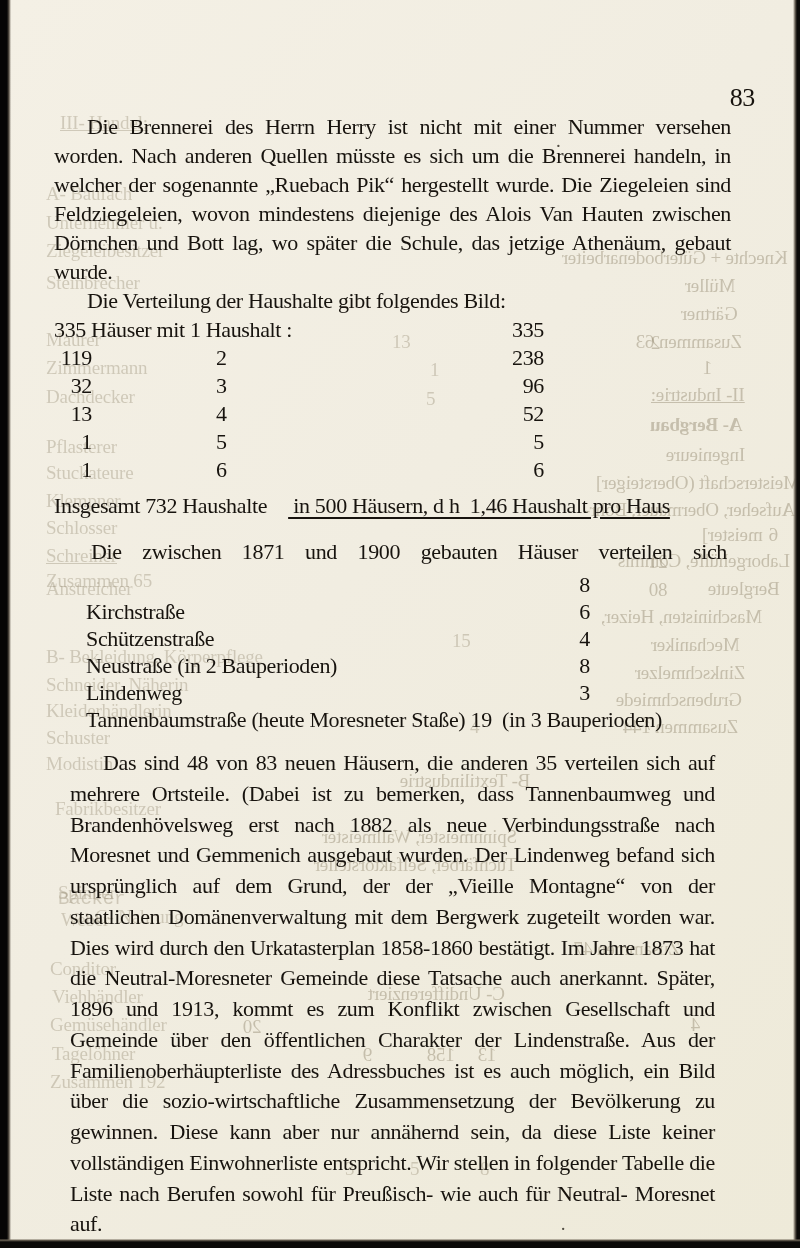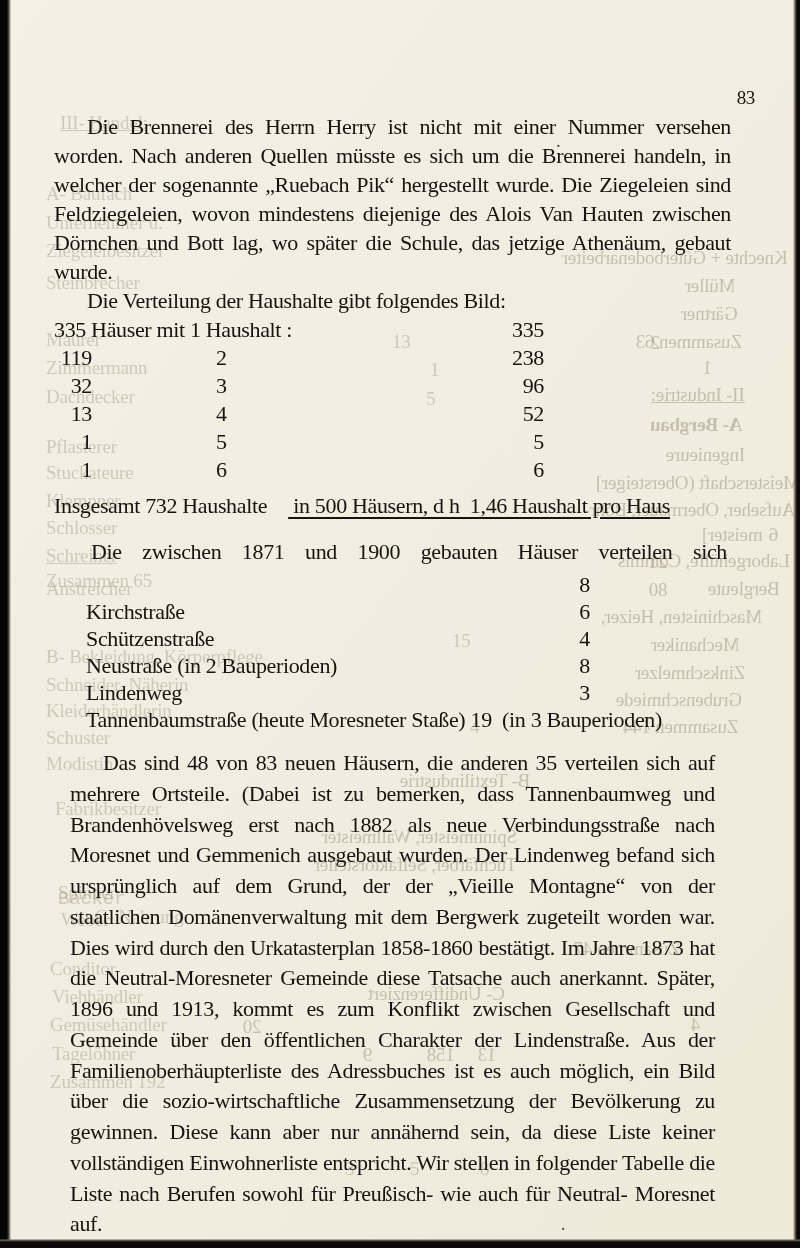--- a/index.html
+++ b/index.html
@@ -16,21 +16,21 @@
         background:linear-gradient(0deg,#0b0a08 0,#0b0a08 6px,#756c5d 8px,rgba(117,108,93,0) 9px);}
   .ghost-layer{position:absolute;left:0;top:0;width:800px;height:1248px;z-index:1;}
   .ghost{position:absolute;font-size:19px;line-height:22px;white-space:nowrap;
          color:#8c8168;opacity:.34;letter-spacing:-.2px;}
   .ghost.mir{transform:scaleX(-1);opacity:.42;}
   .ghost.gu{text-decoration:underline;}
   .ghost.gb{font-weight:bold;}
   .ghost.gd{color:#3a352b;opacity:.85;}
   .content{position:absolute;left:54px;width:677px;top:0;z-index:2;color:#17130e;
            font-size:22px;line-height:29px;letter-spacing:-.35px;}
-  .pagenum{margin-top:84px;margin-right:-24px;text-align:right;font-size:19px;line-height:28px;}
+  .pagenum{margin-top:84px;margin-right:-24px;text-align:right;font-size:26px;line-height:28px;}
   p.body{margin:0;text-align:justify;text-indent:33px;}
   .line-plain{margin:0;text-indent:33px;}
   .jline{margin:4px;text-indent:33px;text-align:justify;text-align-last:justify;}
   .htable{margin-top:0;}
   .hrow{position:relative;height:28px;}
   .hc1{position:absolute;left:0;width:38px;text-align:right;}
   .hc2{position:absolute;left:162px;}
   .hc3{position:absolute;left:355px;width:135px;text-align:right;}
   .hlabel{position:absolute;left:0;}
   .summary{margin-top:8px;white-space:pre-wrap;}

